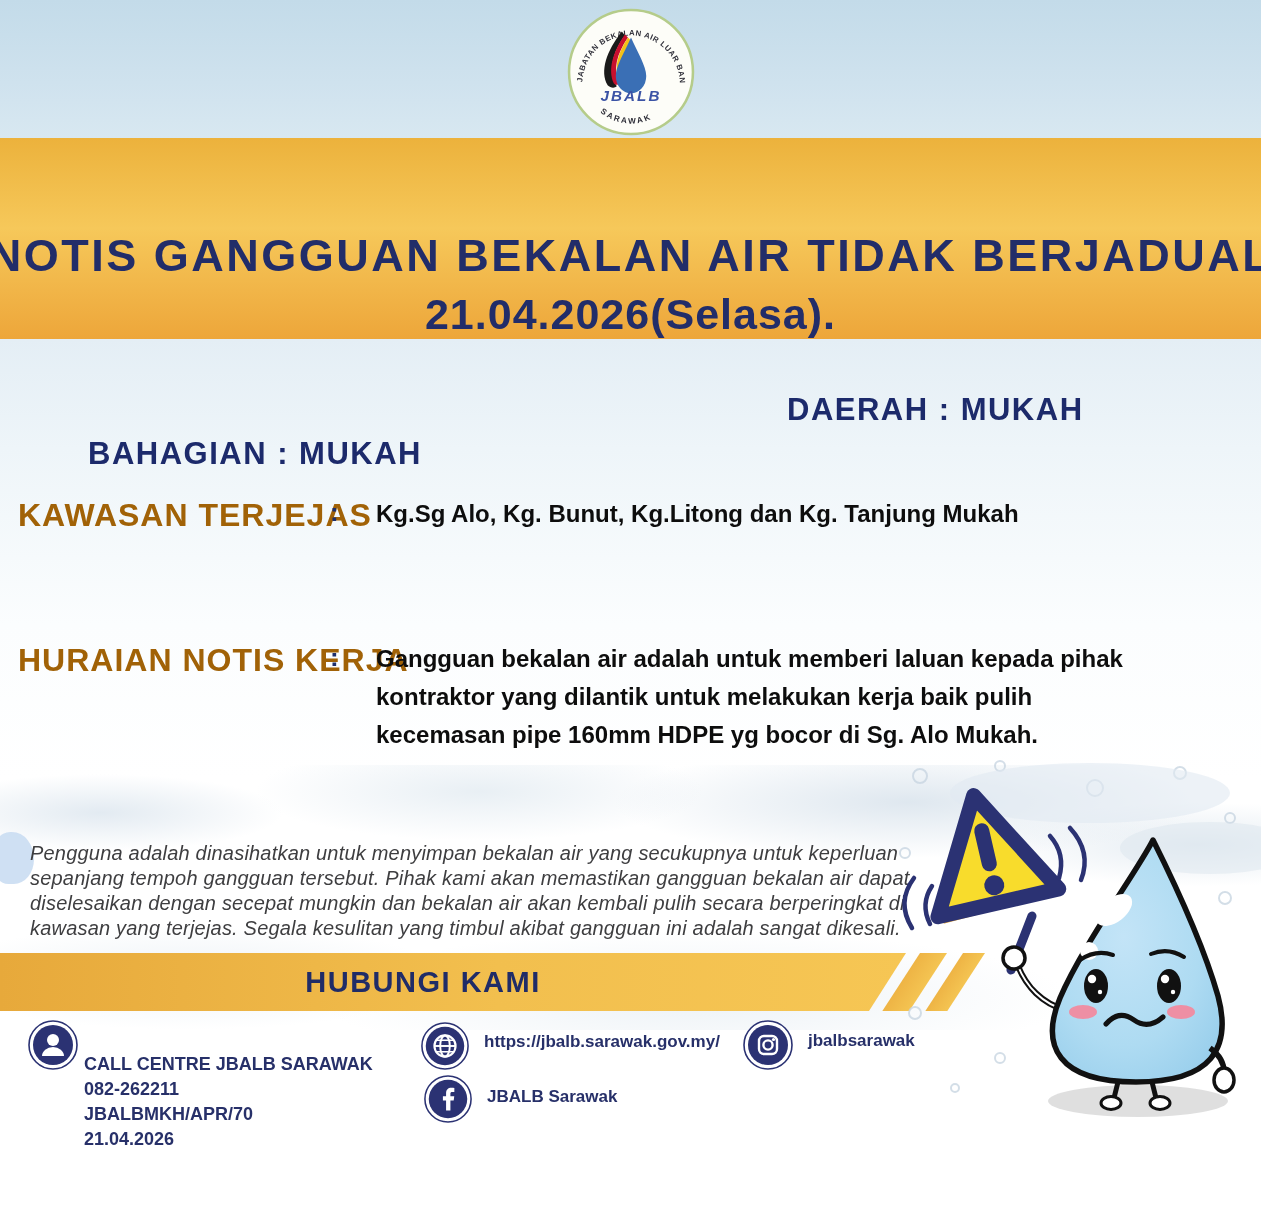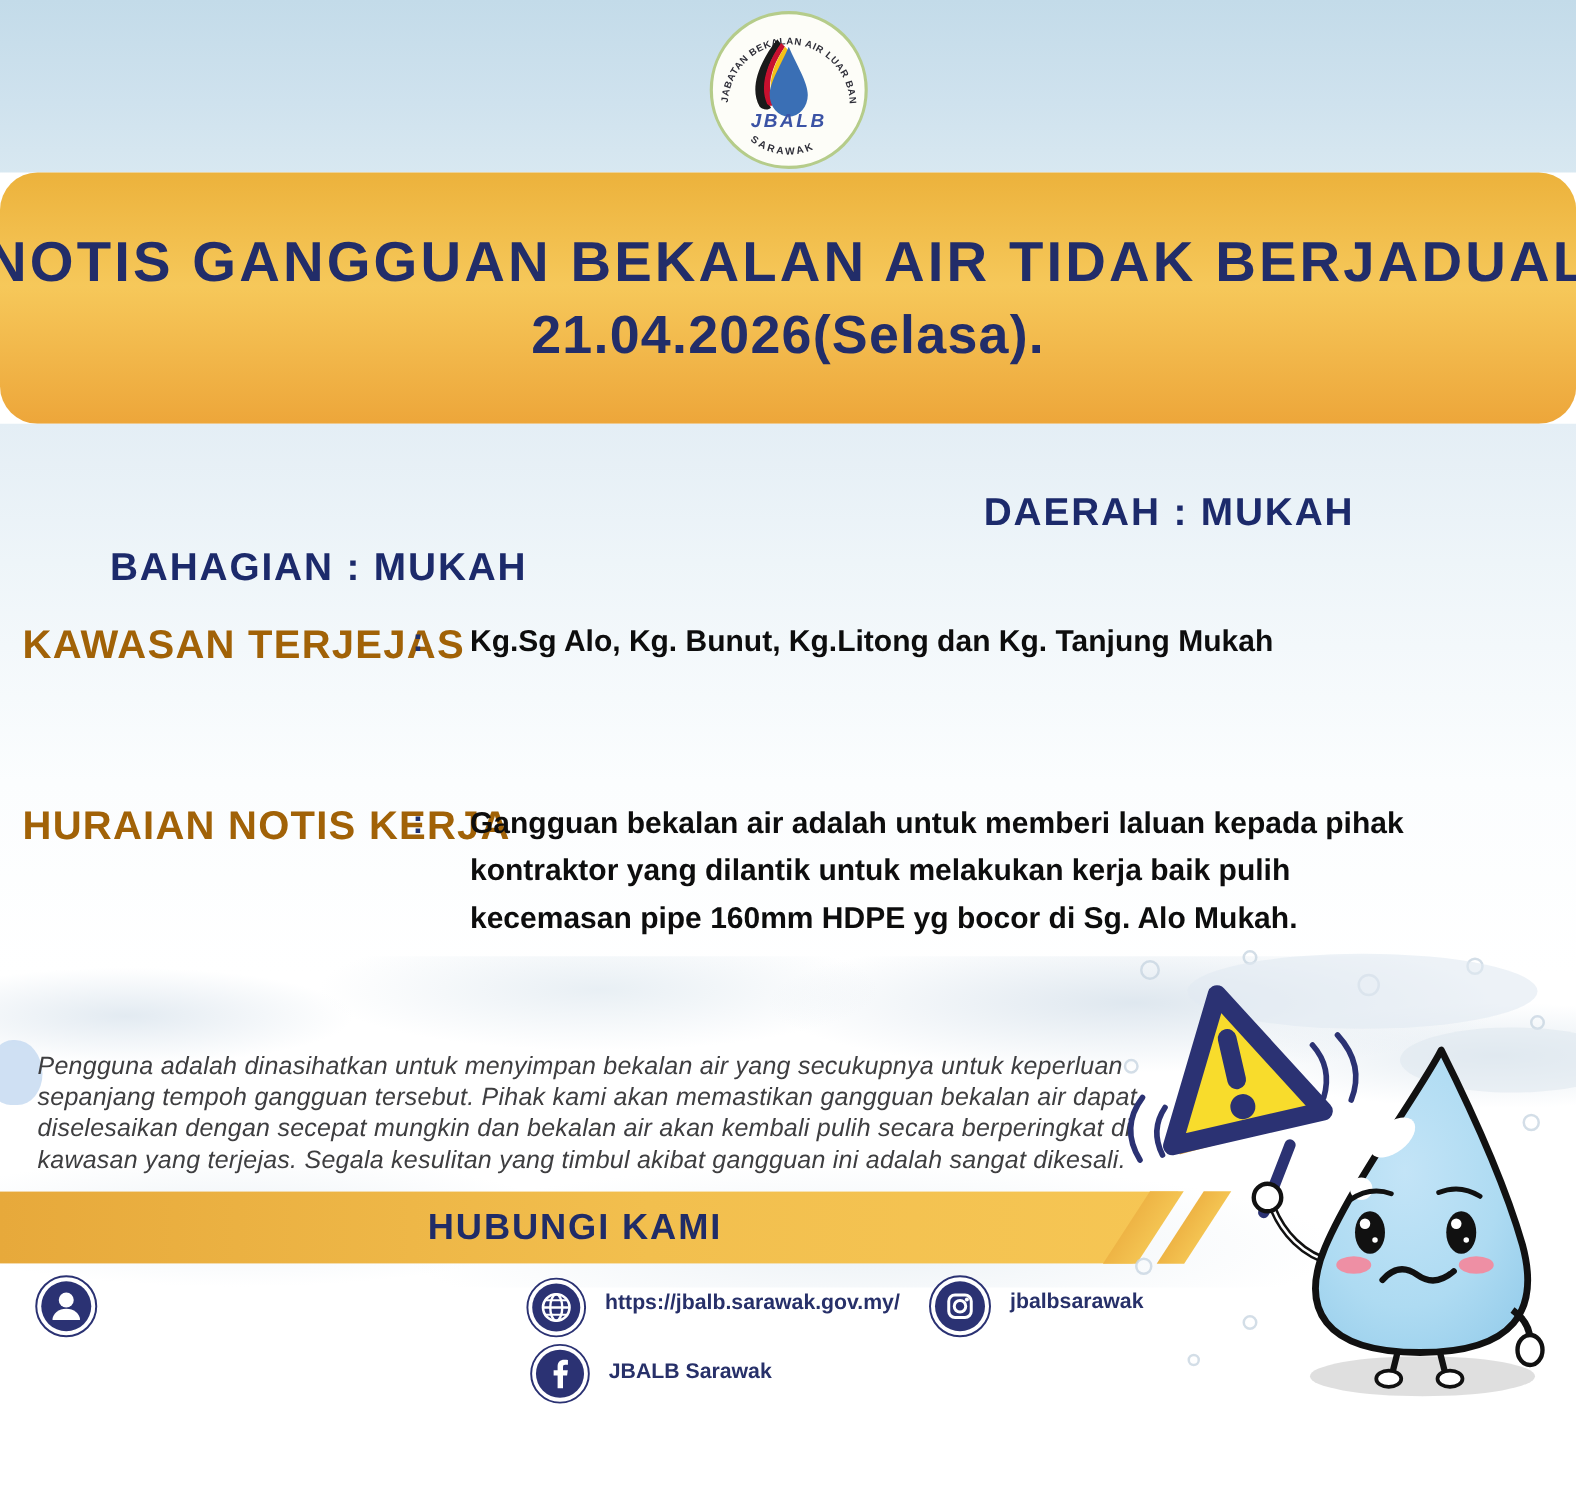--- a/index.html
+++ b/index.html
@@ -5,21 +5,21 @@
   html,body{margin:0;padding:0;}
   .page{position:relative;width:1261px;height:1208px;background:#ffffff;overflow:hidden;
         font-family:"Liberation Sans",sans-serif;}
   
   .top-band{position:absolute;left:0;top:0;width:100%;height:138px;
             background:linear-gradient(180deg,#c3dbe9 0%,#cfe2ee 60%,#d8e8f1 100%);}
   .logo-wrap{position:absolute;left:50%;top:7px;transform:translateX(-50%);width:130px;height:130px;}
   
   .title-banner{position:absolute;left:0;top:138px;width:100%;height:201px;
     background:linear-gradient(180deg,#ecb23c 0%,#f6c85a 45%,#eda63a 100%);
-    display:flex;flex-direction:column;align-items:center;justify-content:center;gap:8px;border-radius:30px;}
+    display:flex;flex-direction:column;align-items:center;justify-content:flex-end;gap:8px;}
   .title-line1{font-size:45px;font-weight:bold;color:#222d69;letter-spacing:2.5px;white-space:nowrap;}
   .title-line2,.title-line3{font-size:43px;font-weight:bold;color:#222d69;letter-spacing:1px;white-space:nowrap;}
   
   .content-bg{position:absolute;left:0;top:339px;width:100%;height:440px;
     background:linear-gradient(180deg,#e4eef5 0%,#eef5f9 25%,#fbfdfe 65%,#ffffff 100%);}
   .region-row{position:absolute;left:0;top:392px;width:100%;height:40px;}
   .bahagian{position:absolute;left:88px;top:0;font-size:31px;font-weight:bold;color:#1c2a6b;letter-spacing:1.5px;white-space:nowrap;margin-top:44px;}
   .daerah{position:absolute;left:787px;top:0;font-size:31px;font-weight:bold;color:#1c2a6b;letter-spacing:1.5px;white-space:nowrap;}
   .detail-row{position:absolute;left:0;width:100%;}
   .detail-row .lbl{position:absolute;left:18px;top:0;font-size:32px;font-weight:bold;color:#a16207;letter-spacing:1px;white-space:nowrap;}
@@ -37,21 +37,21 @@
       radial-gradient(ellipse 500px 90px at 55% 88%, rgba(214,226,235,.45), transparent 75%),
       radial-gradient(ellipse 350px 70px at 15% 80%, rgba(210,223,233,.4), transparent 75%);}
   .corner-splash{position:absolute;left:-8px;top:832px;width:42px;height:52px;border-radius:50% 60% 55% 45%;
     background:#c7dbf1;opacity:.85;}
   .advisory{position:absolute;left:30px;top:841px;width:885px;font-size:20px;font-style:italic;
     color:#3e3e40;line-height:25px;letter-spacing:.2px;}
   
   .contact-banner{position:absolute;left:0;top:953px;width:906px;height:58px;
     background:linear-gradient(90deg,#e7a93b 0%,#f2bf4e 55%,#f6c654 100%);
     clip-path:polygon(0 0,100% 0,calc(100% - 37px) 100%,0 100%);
-    display:flex;align-items:center;justify-content:center;padding-left:37px;}
+    display:flex;align-items:center;justify-content:center;}
   .contact-banner span{font-size:29px;font-weight:bold;color:#202c67;letter-spacing:1.5px;padding-right:60px;}
   .stripe{position:absolute;top:953px;height:58px;background:linear-gradient(90deg,#eeb445,#f4c452);
     transform:skewX(-33deg);transform-origin:0 0;}
   .stripe1{left:920px;width:27px;}
   .stripe2{left:963px;width:22px;}
   .navy-text{font-weight:bold;color:#273069;}
   .cc-block{position:absolute;left:84px;top:1052px;font-size:18px;line-height:25px;font-weight:bold;color:#273069;}
   .person-wrap{position:absolute;left:27px;top:1019px;}
   .globe-wrap{position:absolute;left:420px;top:1021px;}
   .web-text{position:absolute;left:484px;top:1032px;font-size:17px;}
@@ -127,20 +127,26 @@
   <div class="stripe stripe2"></div>
 
   <div class="person-wrap">
     <svg width="52" height="52" viewBox="0 0 52 52">
       <circle cx="26" cy="26" r="24" fill="#ffffff" stroke="#2b3273" stroke-width="1.6"></circle>
       <circle cx="26" cy="26" r="20" fill="#2b3273"></circle>
       <circle cx="26" cy="21" r="6" fill="#ffffff"></circle>
       <path d="M 15,37 a 11,9 0 0 1 22,0 Z" fill="#ffffff"></path>
     </svg>
   </div>
+  <div class="cc-block">
+    <div>CALL CENTRE JBALB SARAWAK</div>
+    <div>082-262211</div>
+    <div>JBALBMKH/APR/70</div>
+    <div>21.04.2026</div>
+  </div>
 
   <div class="globe-wrap">
     <svg width="50" height="50" viewBox="0 0 52 52">
       <circle cx="26" cy="26" r="24" fill="#ffffff" stroke="#2b3273" stroke-width="1.6"></circle>
       <circle cx="26" cy="26" r="20" fill="#2b3273"></circle>
       <circle cx="26" cy="26" r="11" fill="none" stroke="#ffffff" stroke-width="2.2"></circle>
       <ellipse cx="26" cy="26" rx="5" ry="11" fill="none" stroke="#ffffff" stroke-width="2"></ellipse>
       <line x1="15" y1="26" x2="37" y2="26" stroke="#ffffff" stroke-width="2"></line>
       <line x1="17" y1="20" x2="35" y2="20" stroke="#ffffff" stroke-width="1.6"></line>
       <line x1="17" y1="32" x2="35" y2="32" stroke="#ffffff" stroke-width="1.6"></line>

